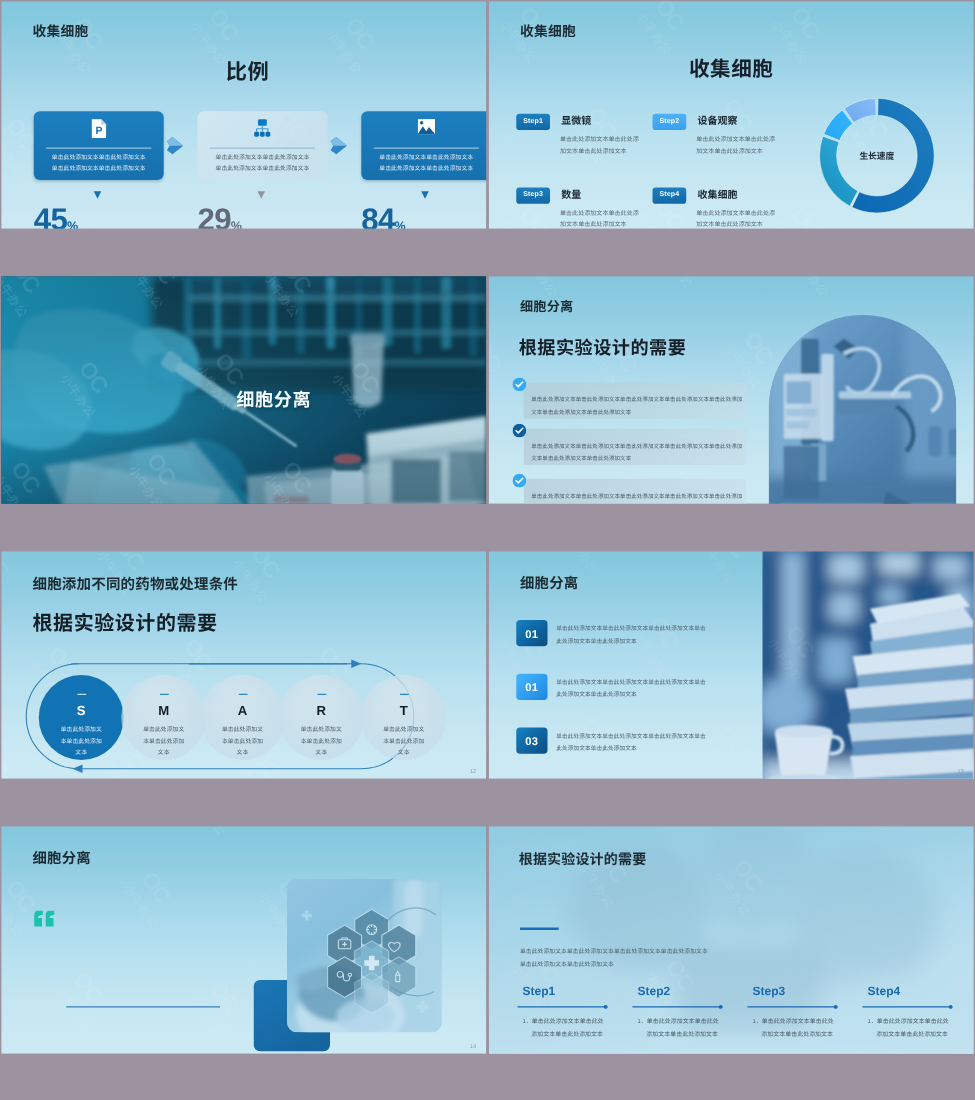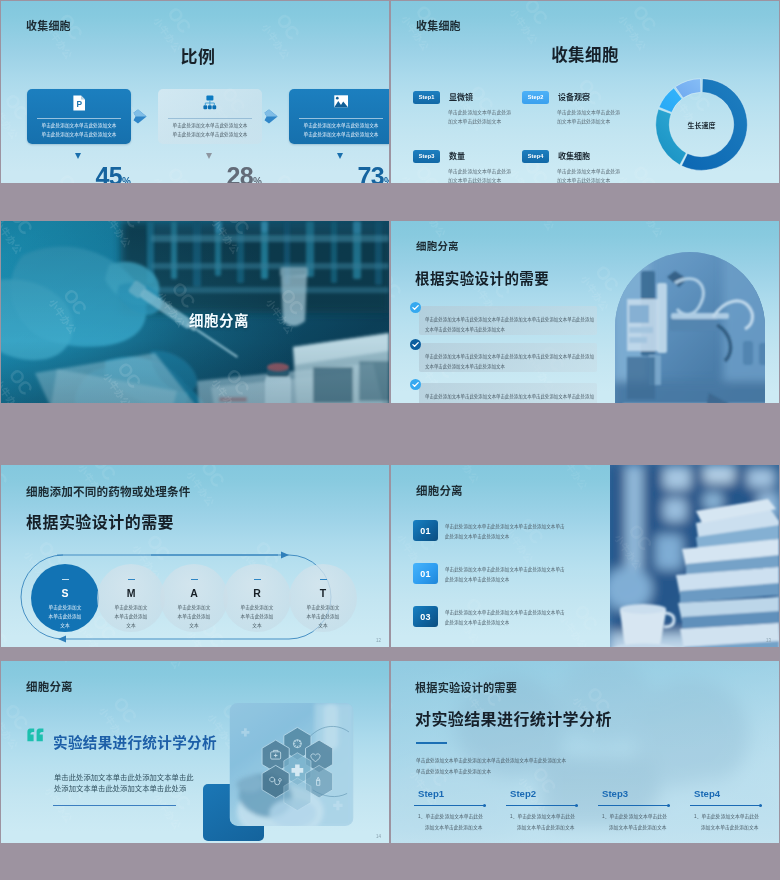--- a/index.html
+++ b/index.html
@@ -1,21 +1,21 @@
 <!DOCTYPE html>
 <html><head>
 <meta charset="utf-8">
 <style>
   html,body{margin:0;padding:0;}
   body{width:780px;height:880px;background:#9d93a0;
        font-family:"Liberation Sans","Noto Sans CJK SC",sans-serif;overflow:hidden;}
   .grid{position:absolute;left:0;top:0;width:780px;height:880px;}
   .slide{position:absolute;width:388px;height:182px;overflow:hidden;}
   .c1{left:1px;} .c2{left:391px;}
-  .r1{top:1px;} .r2{top:221px;} .r3{top:465px;} .r4{top:661px;}
+  .r1{top:1px;} .r2{top:221px;} .r3{top:441px;} .r4{top:661px;}
   .lbl{position:absolute;font-weight:bold;color:#1c2b33;}
   .pgnum{position:absolute;right:8px;bottom:4px;font-size:4.5px;color:#8aa3b0;}
 
   
   .wm{position:absolute;left:0;top:0;width:100%;height:100%;pointer-events:none;
       opacity:.075;}
 
   
   .bg-s1{position:absolute;inset:0;
       background:linear-gradient(180deg,#82c7de 0%,#86cadf 8%,#9bd1e6 28%,#aad9eb 42%,#b6dfef 56%,#c2e4f1 74%,#cbe8f3 94%,#cbe8f3 100%);}
@@ -30,21 +30,21 @@
   .card .rule{position:absolute;left:10px;right:10px;top:29px;height:1px;}
   .card.blue .rule{background:rgba(255,255,255,.55);}
   .card.gray .rule{background:rgba(100,150,190,.48);}
   .card .ctxt{position:absolute;left:13px;right:13px;top:33px;font-size:4.6px;line-height:1.95;
       text-align:center;letter-spacing:.1px;}
   .card.blue .ctxt{color:#e5effa;}
   .card.gray .ctxt{color:#4c5c66;}
   .arrowR{position:absolute;top:108px;width:14px;height:15px;}
   .tri{position:absolute;width:0;height:0;border-left:3.6px solid transparent;
        border-right:3.6px solid transparent;}
-  .pct{position:absolute;top:163px;width:104px;text-align:right;line-height:1;}
+  .pct{position:absolute;top:163px;width:104px;text-align:left;line-height:1;}
   .pct b{font-size:25px;font-weight:bold;letter-spacing:-.6px;}
   .pct i{font-size:10px;font-style:normal;font-weight:bold;letter-spacing:0;}
   .pct.blue b,.pct.blue i{color:#16649f;}
   .pct.gray b,.pct.gray i{color:#636b78;}
 
   
   .bg-s2{position:absolute;inset:0;
       background:linear-gradient(180deg,#84c8de 0%,#88cadf 8%,#9cd2e7 28%,#abdaec 42%,#b7e0ef 56%,#c3e5f1 74%,#cceaf4 94%,#cceaf4 100%);}
   .s2-hdr{left:25px;top:16px;font-size:11px;letter-spacing:.2px;}
   .s2-title{position:absolute;left:0;right:0;top:41px;text-align:center;
@@ -262,22 +262,22 @@
       </div>
       <div class="rule"></div>
       <div class="ctxt">单击此处添加文本单击此处添加文本单击此处添加文本单击此处添加文本</div>
     </div>
 
     <div class="tri" style="left:74.4px;top:152px;border-top:6px solid #1a6fad"></div>
     <div class="tri" style="left:205.4px;top:152px;border-top:6px solid #8e96a0"></div>
     <div class="tri" style="left:336.4px;top:152px;border-top:6px solid #1a6fad"></div>
 
     <div class="pct blue" style="left:26px"><b>45</b><i>%</i></div>
-    <div class="pct gray" style="left:157px"><b>28</b><i>%</i></div>
-    <div class="pct blue" style="left:288px"><b>73</b><i>%</i></div>
+    <div class="pct gray" style="left:157px"><b>29</b><i>%</i></div>
+    <div class="pct blue" style="left:288px"><b>84</b><i>%</i></div>
   </div>
   <div class="slide c2 r1">
     <div class="bg-s2"></div>
     <svg class="wm" viewBox="0 0 388 218">
         <use href="#wmtile" x="-40" y="-10"></use>
       </svg>
     <div class="lbl s2-hdr">收集细胞</div>
     <div class="s2-title">收集细胞</div>
 
     <div class="stepbox" style="left:22px;top:90px">
@@ -719,22 +719,20 @@
         <rect width="137" height="136" fill="#6fb2d8" opacity="0.2"></rect>
       </g>
     </svg>
     <div class="lbl s7-hdr">细胞分离</div>
     <div class="s7-q">
       <svg width="17" height="14" viewBox="0 0 17 14">
         <path d="M7.2 0.6 L3.2 0.6 C1.3 0.6 0.4 2.1 0.4 4.0 L0.4 13.2 L6.6 13.2 L6.6 6.4 L3.4 6.4 C3.4 4.6 4.6 4.0 7.2 4.0 Z" fill="#1cc0ae"></path>
         <path d="M16.4 0.6 L12.4 0.6 C10.5 0.6 9.6 2.1 9.6 4.0 L9.6 13.2 L15.8 13.2 L15.8 6.4 L12.6 6.4 C12.6 4.6 13.8 4.0 16.4 4.0 Z" fill="#1cc0ae"></path>
       </svg>
     </div>
-    <div class="s7-title">实验结果进行统计学分析</div>
-    <div class="s7-body">单击此处添加文本单击此处添加文本单击此处添加文本单击此处添加文本单击此处添</div>
     <div class="s7-rule"></div>
     <div class="pgnum">14</div>
   </div>
   <div class="slide c2 r4">
     <div class="bg-s8">
       <svg style="position:absolute;inset:0;width:388px;height:218px" viewBox="0 0 388 218" preserveAspectRatio="none">
         <defs>
           <linearGradient id="p8b" x1="0.1" y1="0" x2="0.6" y2="1">
             <stop offset="0" stop-color="#7ec3dc"></stop>
               <stop offset="0.3" stop-color="#95cee4"></stop>
@@ -761,21 +759,20 @@
           <stop offset="0" stop-color="#8ec9e0" stop-opacity="0.35"></stop>
           <stop offset="0.45" stop-color="#bbdfee" stop-opacity="0.25"></stop>
           <stop offset="1" stop-color="#cbe7f2" stop-opacity="0.62"></stop>
         </linearGradient>
       </svg>
     </div>
     <svg class="wm" viewBox="0 0 388 218">
         <use href="#wmtile" x="-160" y="-80"></use>
       </svg>
     <div class="lbl s8-hdr">根据实验设计的需要</div>
-    <div class="s8-title">对实验结果进行统计学分析</div>
     <div class="s8-rule"></div>
     <div class="s8-body">单击此处添加文本单击此处添加文本单击此处添加文本单击此处添加文本单击此处添加文本单击此处添加文本</div>
 
     <div class="s8-step" style="left:23px">
       <div class="sl">Step1</div>
       <div class="ln"></div>
       <div class="dt"></div>
       <div class="sb">1．单击此处添加文本单击此处添加文本单击此处添加文本</div>
     </div>
     <div class="s8-step" style="left:115px">

